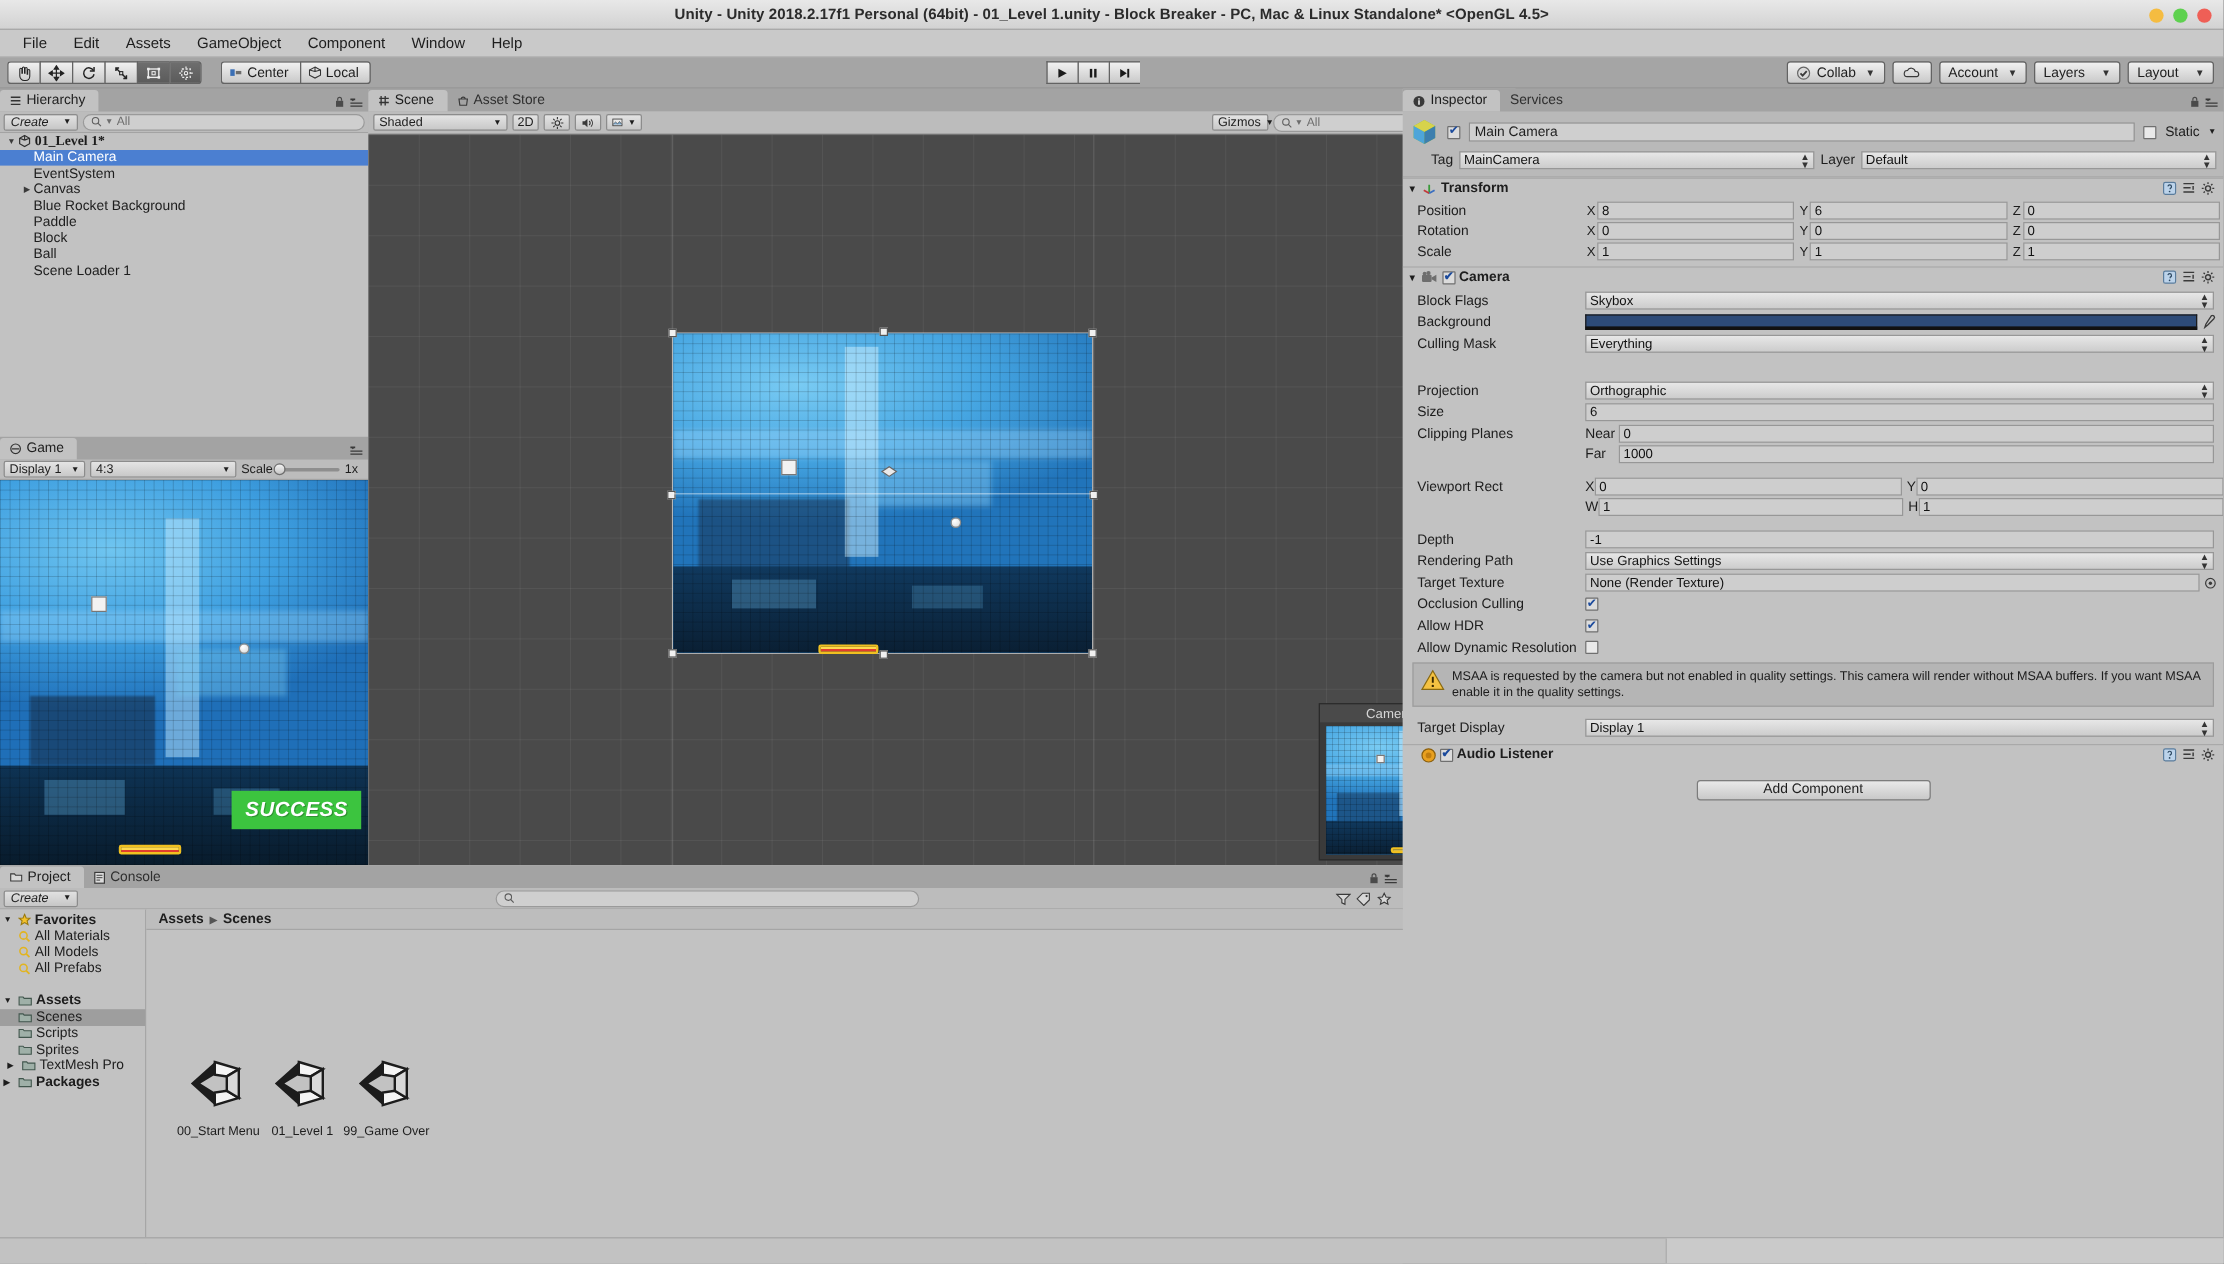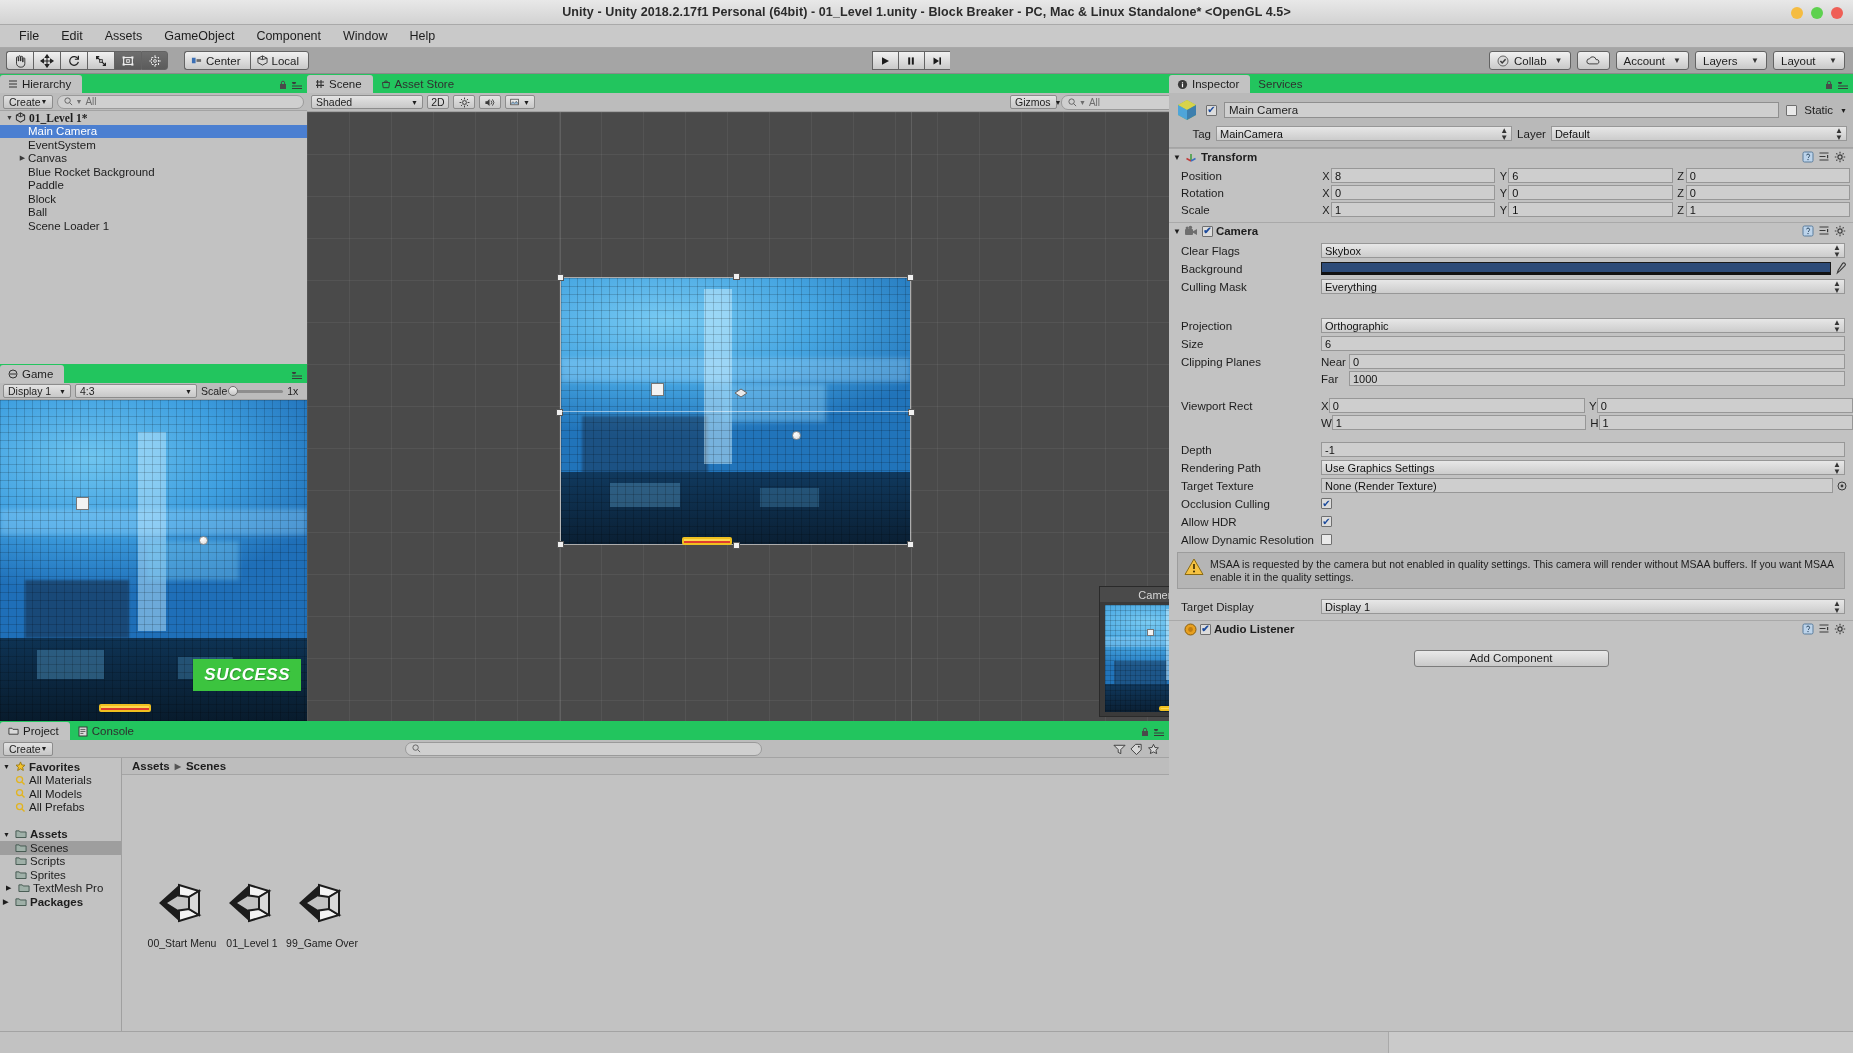--- a/index.html
+++ b/index.html
@@ -42,30 +42,30 @@
   .rbtn{ height:19px; padding:0 7px; background:linear-gradient(#f1f1f1,#c9c9c9);
     border:1px solid #636363; border-radius:3px; font-size:11.5px;
     display:flex; align-items:center; gap:5px; }
   .rbtn .caret{ font-size:8px; margin-left:3px; color:#333;}
   .rbtn.wide{ min-width:72px; justify-content:space-between;}
 
   
   .workspace{ position:relative; width:1853px; height:979px; background:#9b9b9b;}
 
   .panel{ position:absolute; background:#c2c2c2; }
-  .panel-tabs{ height:19px; background:#22c55e; display:flex; align-items:flex-end; position:relative;}
+  .panel-tabs{ height:19px; background:#a3a3a3; display:flex; align-items:flex-end; position:relative;}
   .ptab{ height:18px; padding:0 11px 0 8px; background:#c2c2c2; display:flex; align-items:center;
     gap:4px; font-size:11.5px; border-radius:3px 3px 0 0; color:#1d1d1d; }
   .ptab.inactive{ background:transparent; color:#2f2f2f;}
   .tabicons{ position:absolute; right:4px; bottom:3px; display:flex; gap:4px; align-items:center;}
 
   .subbar{ height:18px; background:#bcbcbc; border-bottom:1px solid #a3a3a3;
     display:flex; align-items:center; padding:0 3px; gap:4px;}
   .createbtn{ height:14px; padding:0 5px; background:linear-gradient(#e2e2e2,#c6c6c6);
-    border:1px solid #8c8c8c; border-radius:2px; font-size:10.5px; display:flex; align-items:center; gap:0;}
+    border:1px solid #8c8c8c; border-radius:2px; font-size:10.5px; display:flex; align-items:center; gap:12px;font-style:italic;}
   .searchbox{ flex:1; height:14px; background:#cfcfcf; border:1px solid #9a9a9a;
     border-radius:7px; display:flex; align-items:center; padding:0 6px; font-size:10px; color:#6d6d6d;}
 
   
   #hierarchy{ left:0; top:0; width:307px; height:290px; }
   .hlist{ background:#c2c2c2; height:253px; overflow:hidden; }
   .hrow{ height:13.5px; display:flex; align-items:center; font-size:11.5px; padding-left:4px; color:#1d1d1d;}
   .hrow.sel{ background:#4b7fd1; color:#fff; }
   .hrow .arrow{ width:11px; font-size:7px; color:#3a3a3a; display:flex; justify-content:center;}
   .hrow .ind{ display:inline-block; }
@@ -686,21 +686,21 @@
               <path d="M9.6 4v3.2" stroke="#3a3a3a" stroke-width="1.2"></path>
             </svg>
           <svg width="13" height="12" viewBox="0 0 13 12">
               <circle cx="6" cy="6" r="2.1" fill="none" stroke="#3a3a3a" stroke-width="1.2"></circle>
               <path d="M6 .8v1.6M6 9.6v1.6M.8 6h1.6M9.6 6h1.6M2.3 2.3l1.1 1.1M8.6 8.6l1.1 1.1M9.7 2.3 8.6 3.4M3.4 8.6 2.3 9.7" stroke="#3a3a3a" stroke-width="1.1"></path>
             </svg>
         </span>
       </div>
 
       <div class="row" style="margin-top:4px">
-        <span class="lbl">Clear Flags</span>
+        <span class="lbl">Block Flags</span>
         <div class="fld dd" style="margin-right:8px">
           <span>Skybox</span>
           <span class="stepper">▲<br>▼</span>
         </div>
       </div>
       <div class="row" style="margin-top:3px">
         <span class="lbl">Background</span>
         <div style="flex:1;height:13px;margin-right:4px;background:#2d4b78;border:1px solid #1a1a1a;border-bottom:3px solid #111"></div>
         <svg width="12" height="13" viewBox="0 0 12 13" style="margin-right:6px">
           <path d="M7.6 1.4a1.6 1.6 0 0 1 2.3 2.3L5 8.6 2.4 10.8l.8-2.6Z" fill="none" stroke="#3a3a3a" stroke-width="1.1"></path>

